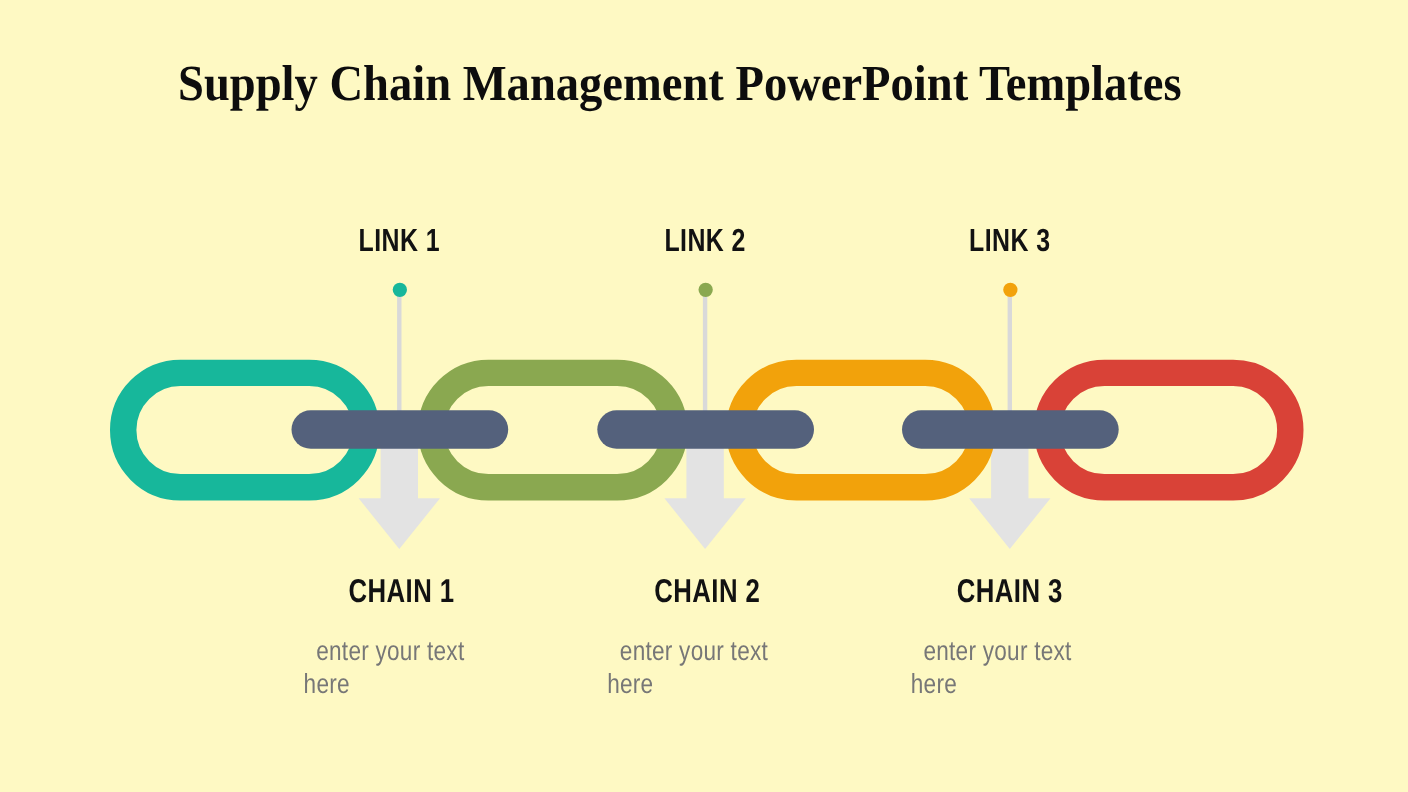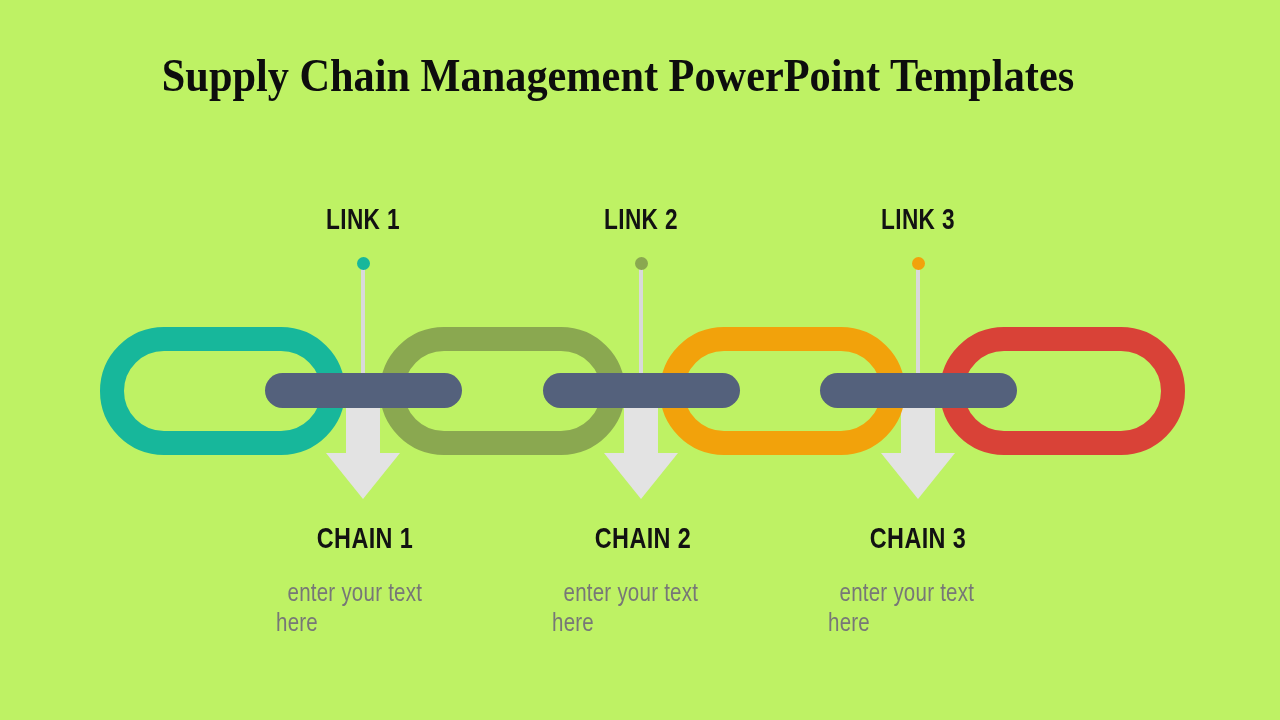--- a/index.html
+++ b/index.html
@@ -1,16 +1,16 @@
 <!DOCTYPE html>
 <html><head>
 <meta charset="utf-8">
 <style>
   html,body{margin:0;padding:0;background:#ffffff;}
-  .slide{position:relative;width:1280px;height:720px;background:#bef264;overflow:hidden;
+  .slide{position:relative;width:1280px;height:720px;background:#fef9c3;overflow:hidden;
          font-family:"Liberation Sans",sans-serif;}
   .title{position:absolute;left:0;top:48px;width:1236px;margin:0;text-align:center;
          font-family:"Liberation Serif",serif;font-weight:700;font-size:46px;line-height:55px;
          color:#0d0d0d;transform:scaleX(0.92);}
   .cond{font-family:"Liberation Sans",sans-serif;}
   .link-label{position:absolute;top:203px;width:200px;text-align:center;
               font-size:29px;font-weight:700;color:#121212;transform:scaleX(0.78);letter-spacing:0.5px;}
   .chain-label{position:absolute;top:521px;width:200px;text-align:center;
                font-size:30px;font-weight:700;color:#121212;transform:scaleX(0.78);letter-spacing:0.5px;}
   .placeholder{position:absolute;top:577px;width:185px;font-size:25px;line-height:30px;

